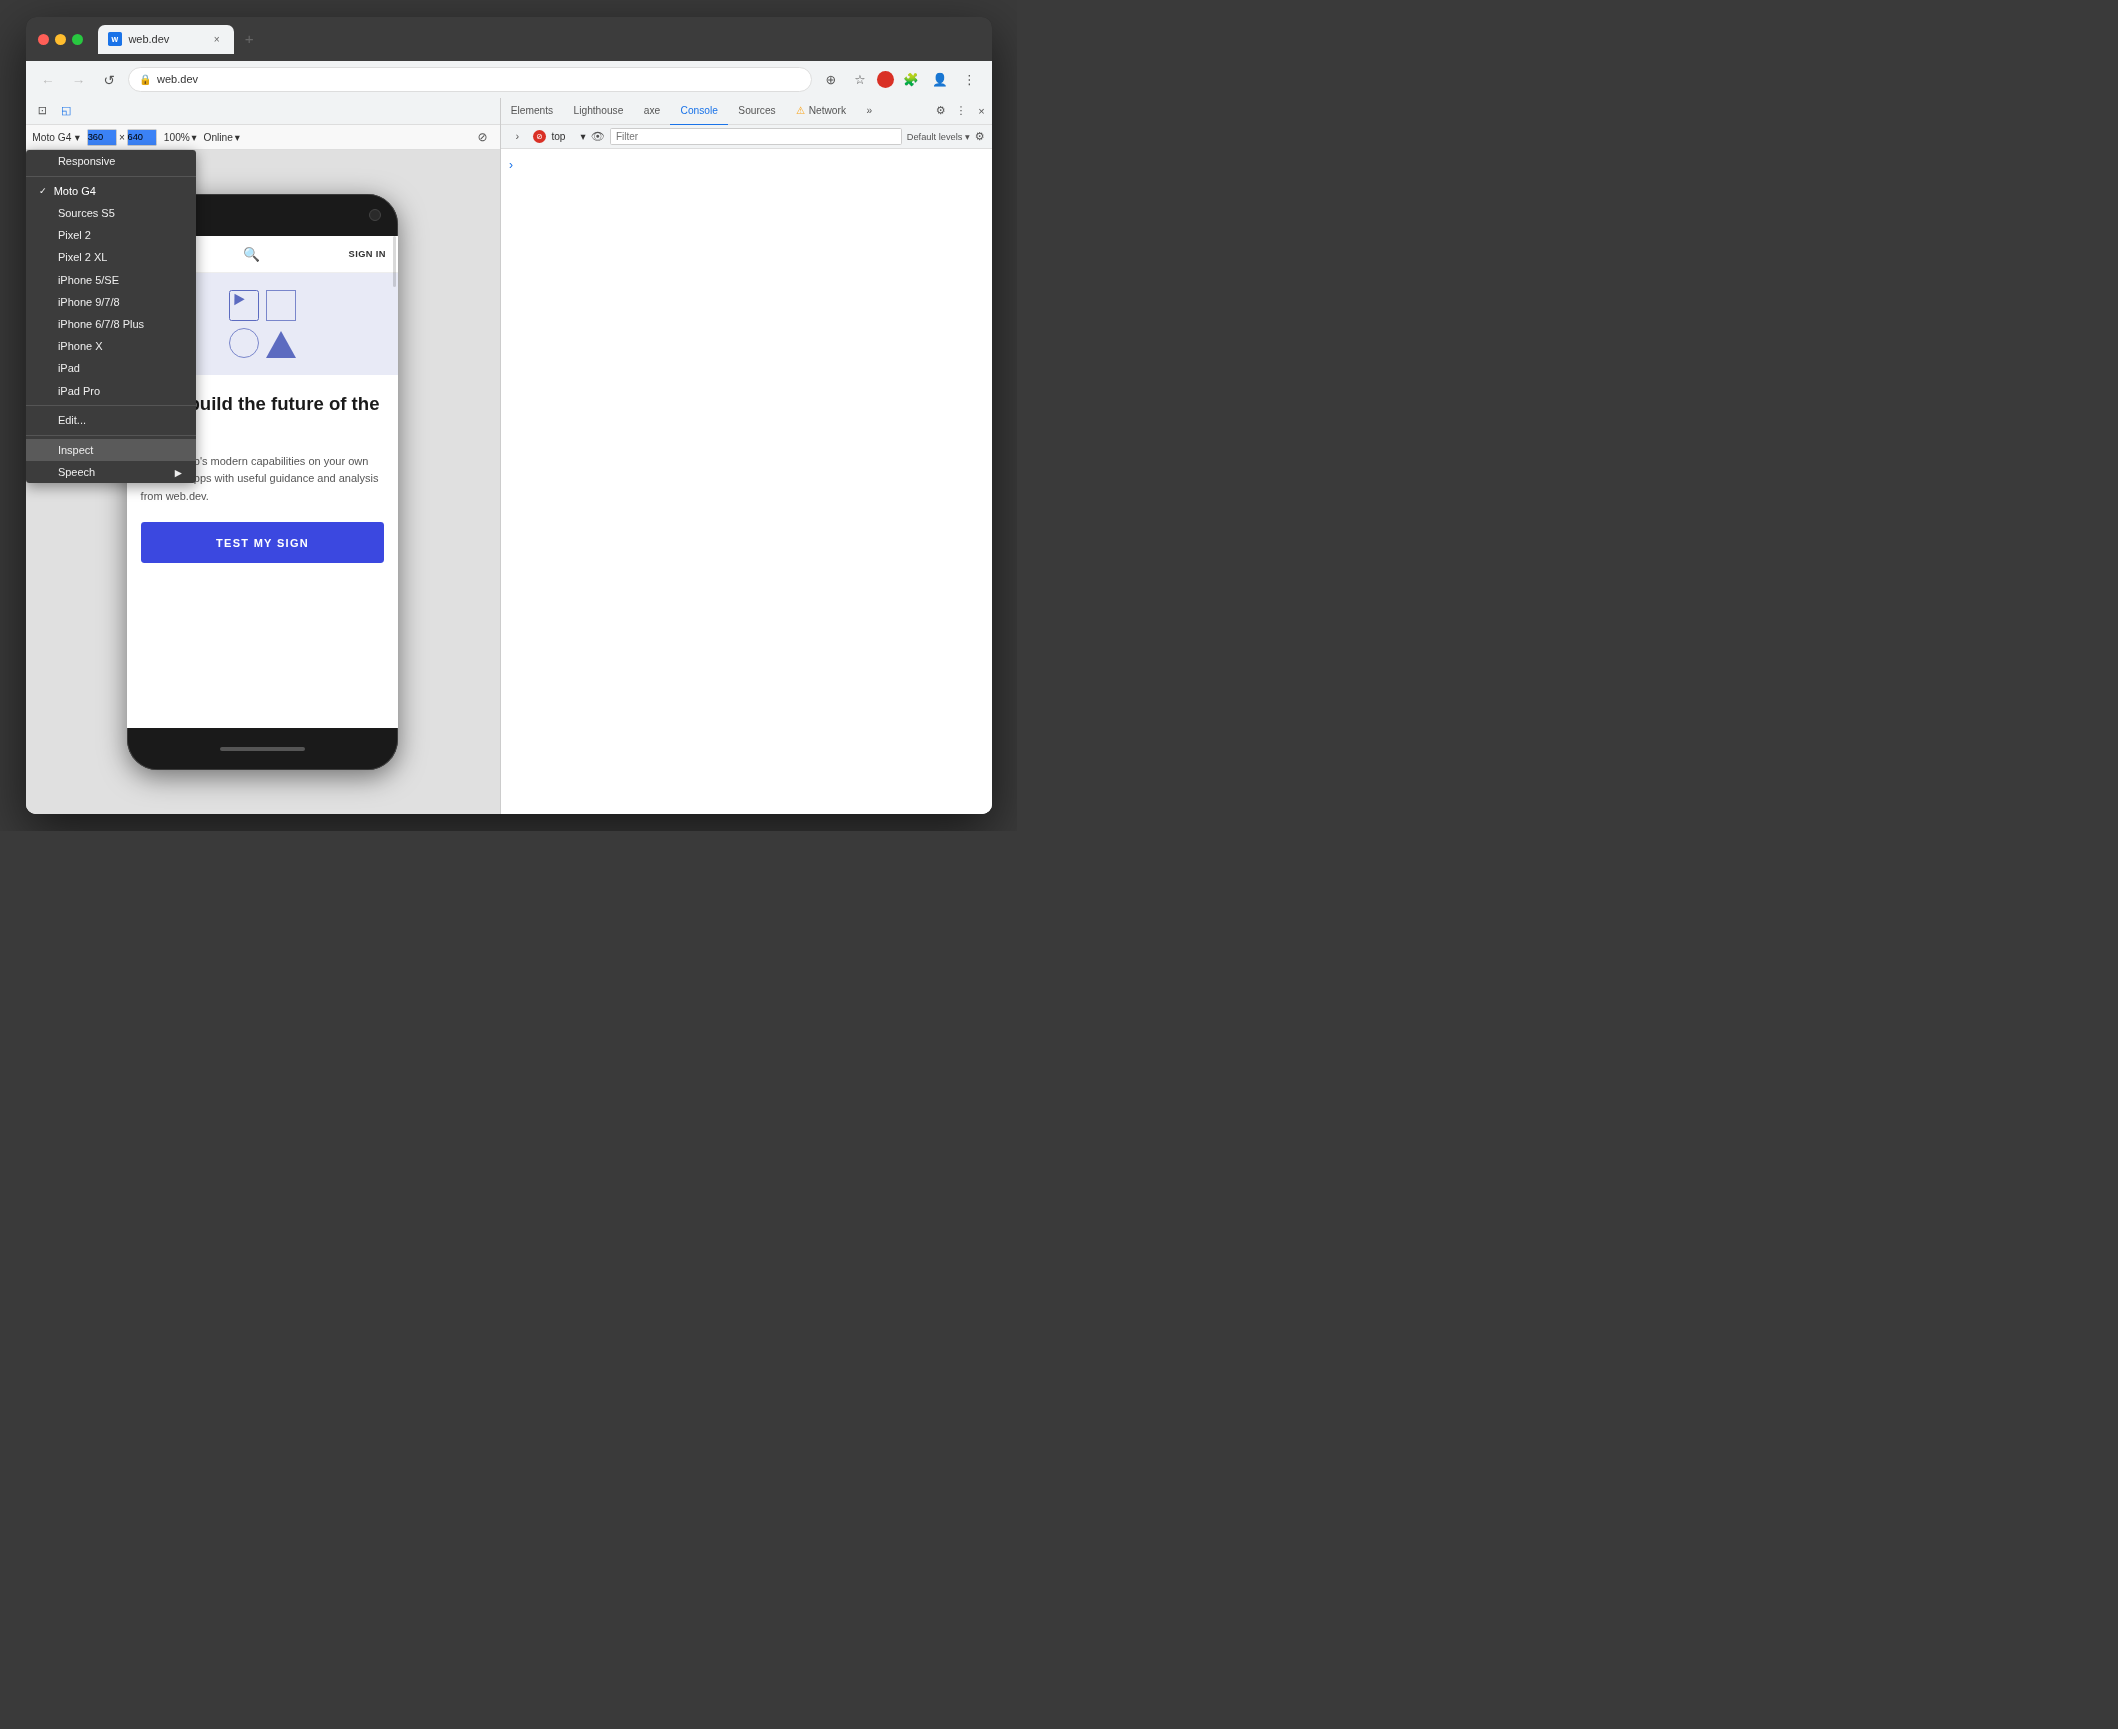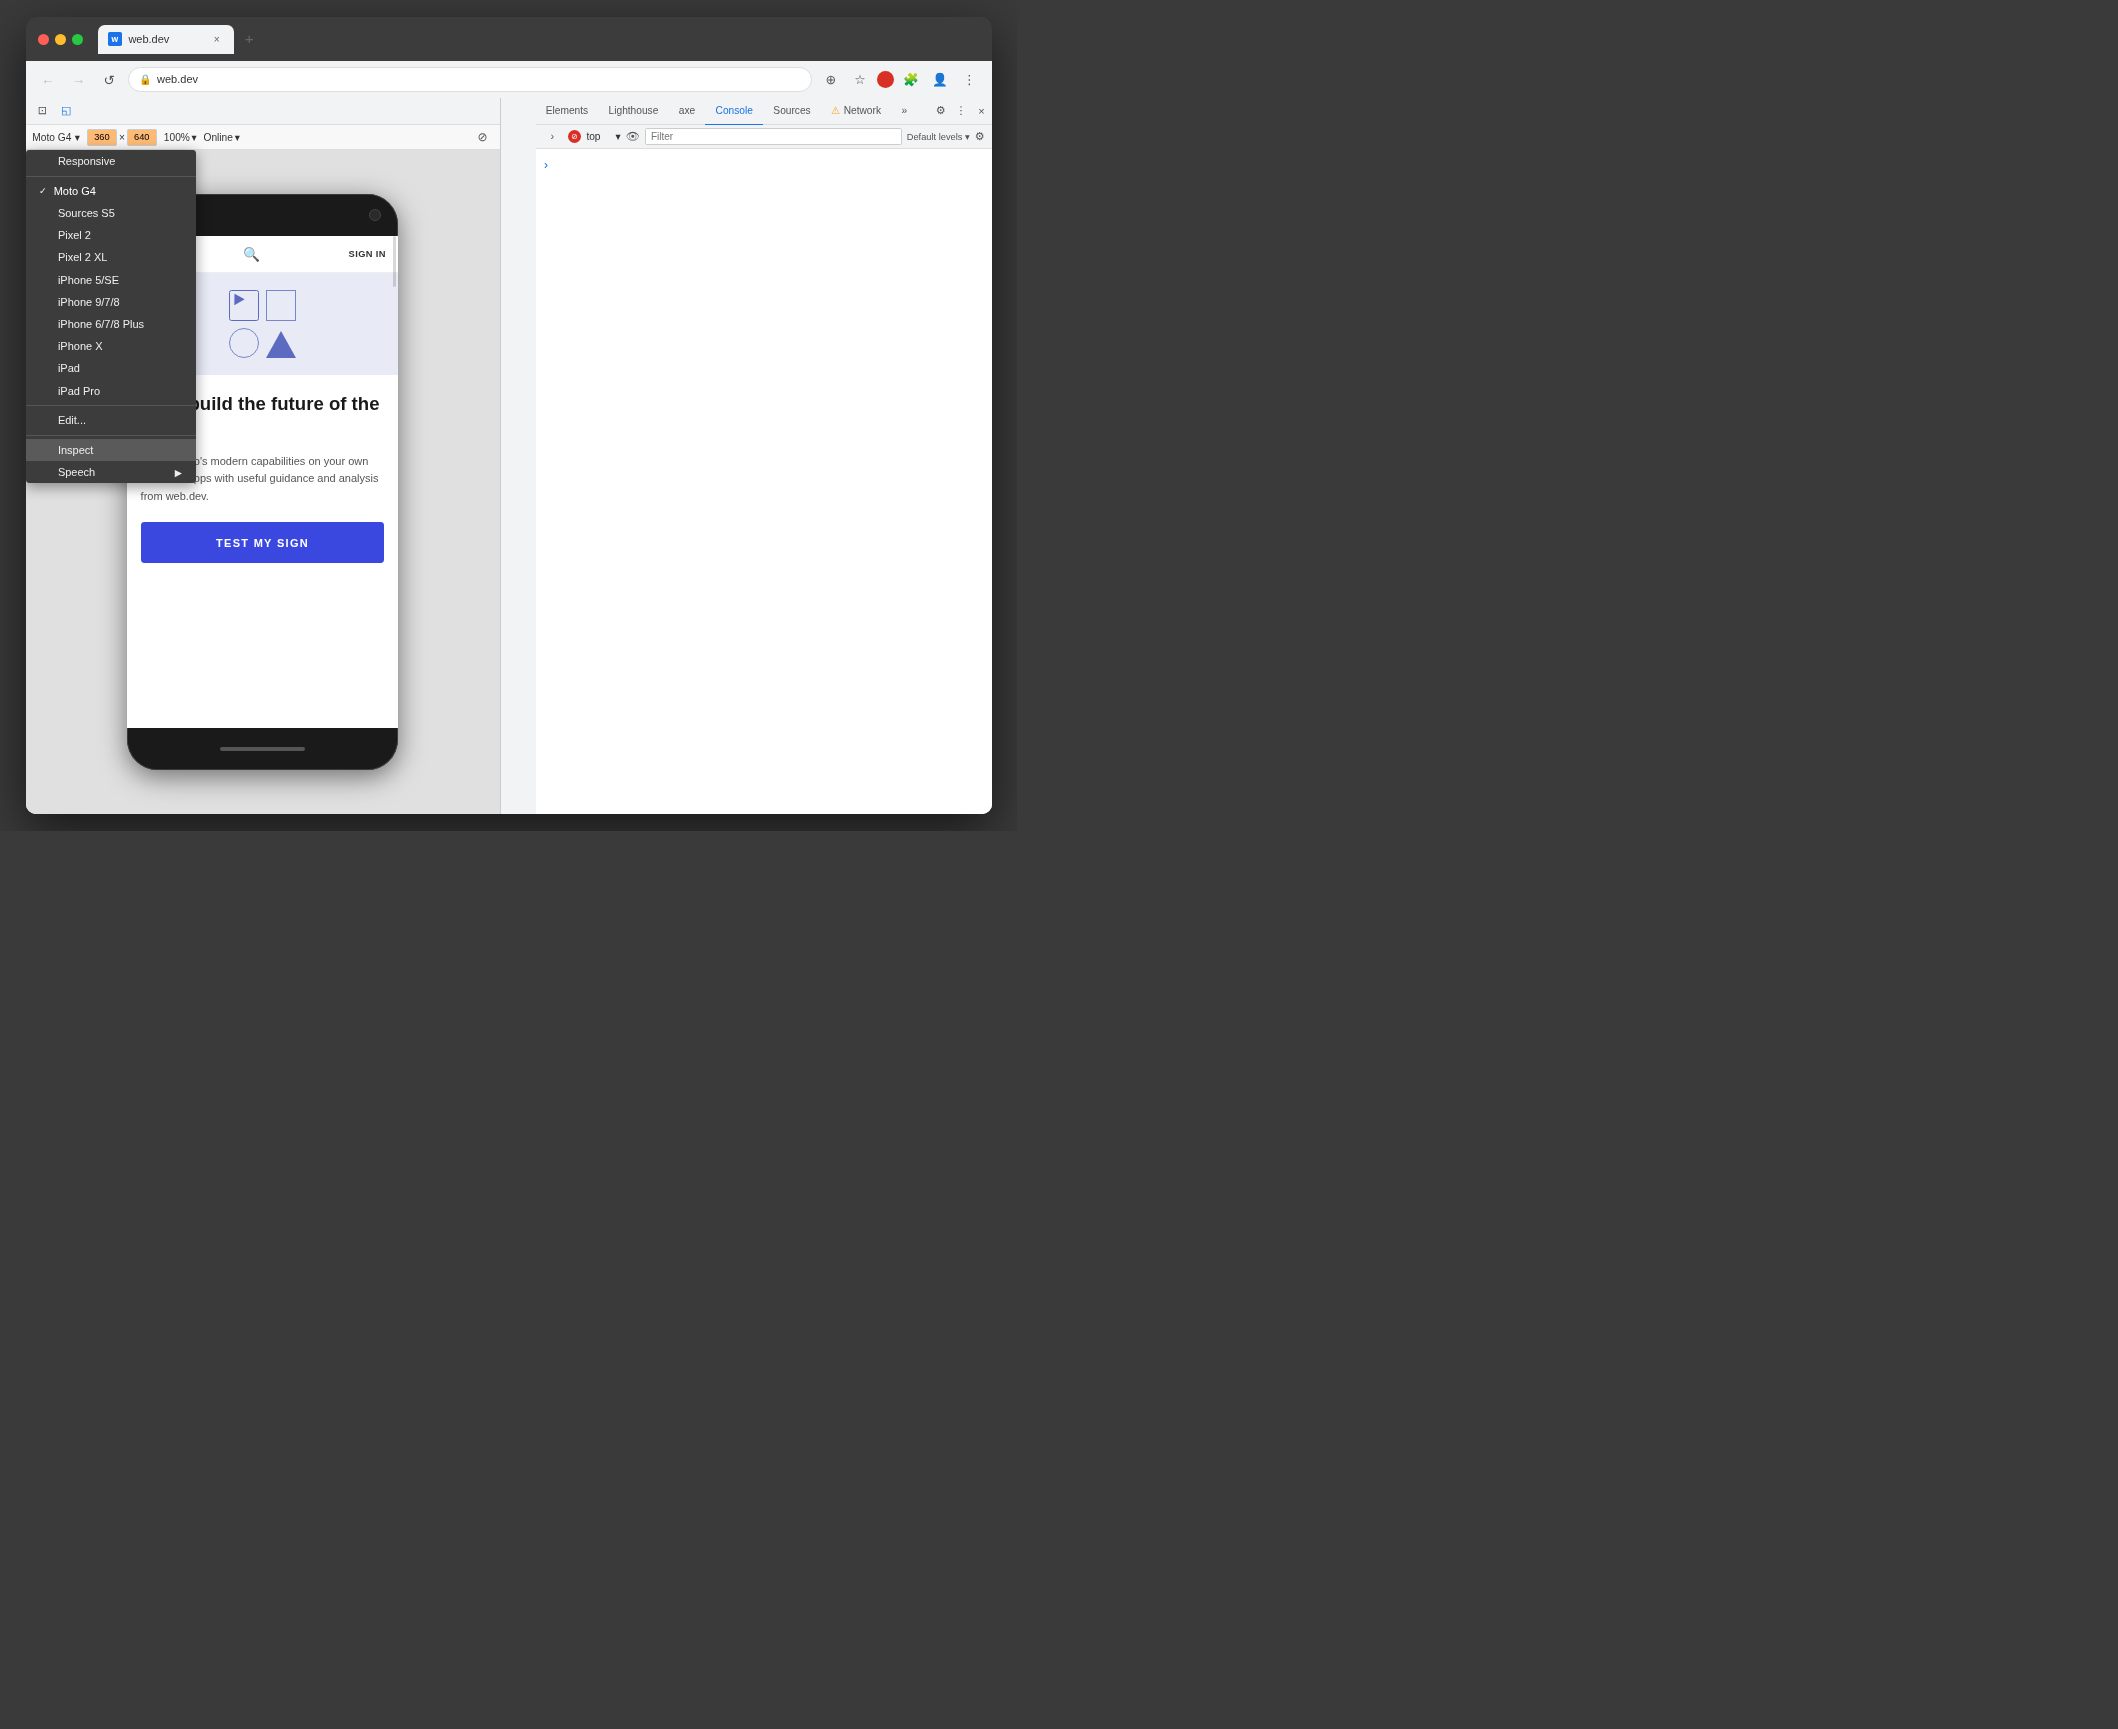--- a/index.html
+++ b/index.html
@@ -221,22 +221,22 @@
       display: flex;
       align-items: center;
       gap: 1.7px;
     }
     .dim-input {
       width: 30.5px;
       height: 17px;
       border: 0.8px solid #ccc;
       border-radius: 1.7px;
       font-size: 9.3px;
-      text-align: center;
-      background: #fdba74;
+      text-align: left;
+      background: #3b82f6;
     }
     .zoom-btn {
       display: flex;
       align-items: center;
       gap: 1.7px;
       cursor: pointer;
       font-size: 10.2px;
     }
     .online-btn {
       display: flex;
@@ -417,21 +417,20 @@
       font-weight: 700;
       letter-spacing: 1.3px;
       cursor: pointer;
     }
     
     .devtools-panel {
       flex: 1;
       display: flex;
       flex-direction: column;
       background: #f1f3f4;
-      padding-left: 35px;
     }
     .devtools-tabs {
       background: #f1f3f4;
       border-bottom: 0.8px solid #ddd;
       height: 27px;
       display: flex;
       align-items: center;
       padding: 0;
     }
     .dt-tab {

